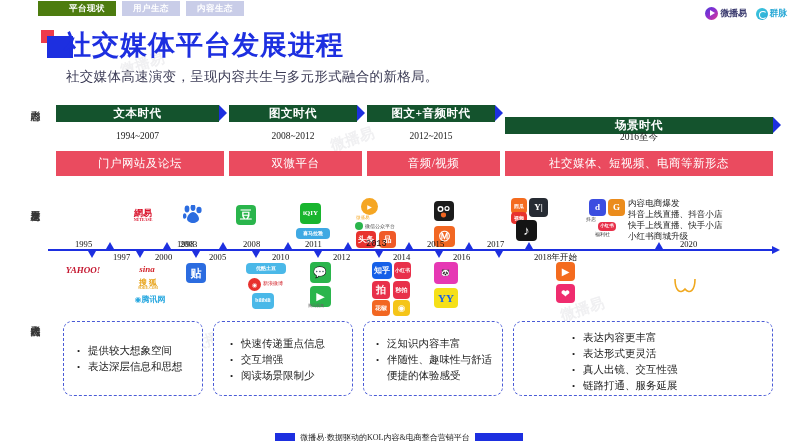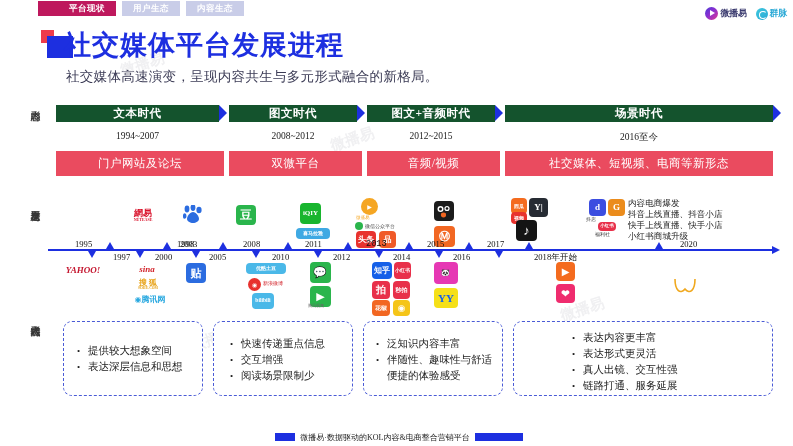--- a/index.html
+++ b/index.html
@@ -8,21 +8,21 @@
     background:#ffffff;
     font-family:"Liberation Serif","DejaVu Serif",serif;
     position:relative;
   }
   .slide{position:absolute;left:0;top:0;width:793px;height:446px;}
 
   
   .tabbar{position:absolute;left:38px;top:1px;display:flex;gap:6px;}
   .tab{font-size:8.5px;font-weight:bold;color:#ffffff;background:#c9cde8;
        padding:3px 11px 3px 11px;letter-spacing:.5px;line-height:9px;}
-  .tab.active{background:#be185d;padding-left:31px;}
+  .tab.active{background:#4d7c0f;padding-left:31px;}
   .tab:not(.active){color:#ffffff;}
 
   
   .brands{position:absolute;right:6px;top:7px;display:flex;align-items:center;gap:9px;}
   .brandblk{display:flex;align-items:center;gap:2px;}
   .logo-dot{width:13px;height:13px;border-radius:50%;
       background:linear-gradient(135deg,#4a3bd6 0%,#8a2fd0 45%,#e0398f 100%);
       position:relative;}
   .logo-dot:after{content:"";position:absolute;left:4.5px;top:3.3px;
       border-left:5px solid #fff;border-top:3.2px solid transparent;border-bottom:3.2px solid transparent;}
@@ -127,21 +127,21 @@
   <div class="title">社交媒体平台发展进程</div>
   <div class="subtitle">社交媒体高速演变，呈现内容共生与多元形式融合的新格局。</div>
 
   <div class="vlabel" style="left: 27px; top: 103px; writing-mode: vertical-rl; text-orientation: upright;">内容形态</div>
   <div class="vlabel" style="left: 27px; top: 203px; writing-mode: vertical-rl; text-orientation: upright;">平台建立与发展</div>
   <div class="vlabel" style="left: 27px; top: 318px; writing-mode: vertical-rl; text-orientation: upright;">内容形式特点</div>
 
   <div class="arrow" style="left:56px;top:105px;width:163px;">文本时代</div>
   <div class="arrow" style="left:229px;top:105px;width:128px;">图文时代</div>
   <div class="arrow" style="left:367px;top:105px;width:128px;">图文+音频时代</div>
-  <div class="arrow" style="left:505px;top:105px;width:268px;text-align:right;">场景时代</div>
+  <div class="arrow" style="left:505px;top:117px;width:268px;text-align:right;">场景时代</div>
 
   <div class="years" style="left:56px;top:131px;width:163px;">1994~2007</div>
   <div class="years" style="left:229px;top:131px;width:128px;">2008~2012</div>
   <div class="years" style="left:367px;top:131px;width:128px;">2012~2015</div>
   <div class="years" style="left:505px;top:131px;width:268px;">2016至今</div>
 
   <div class="redband" style="left:56px;top:151px;width:168px;">门户网站及论坛</div>
   <div class="redband" style="left:229px;top:151px;width:133px;">双微平台</div>
   <div class="redband" style="left:367px;top:151px;width:133px;">音频/视频</div>
   <div class="redband" style="left:505px;top:151px;width:268px;">社交媒体、短视频、电商等新形态</div>

